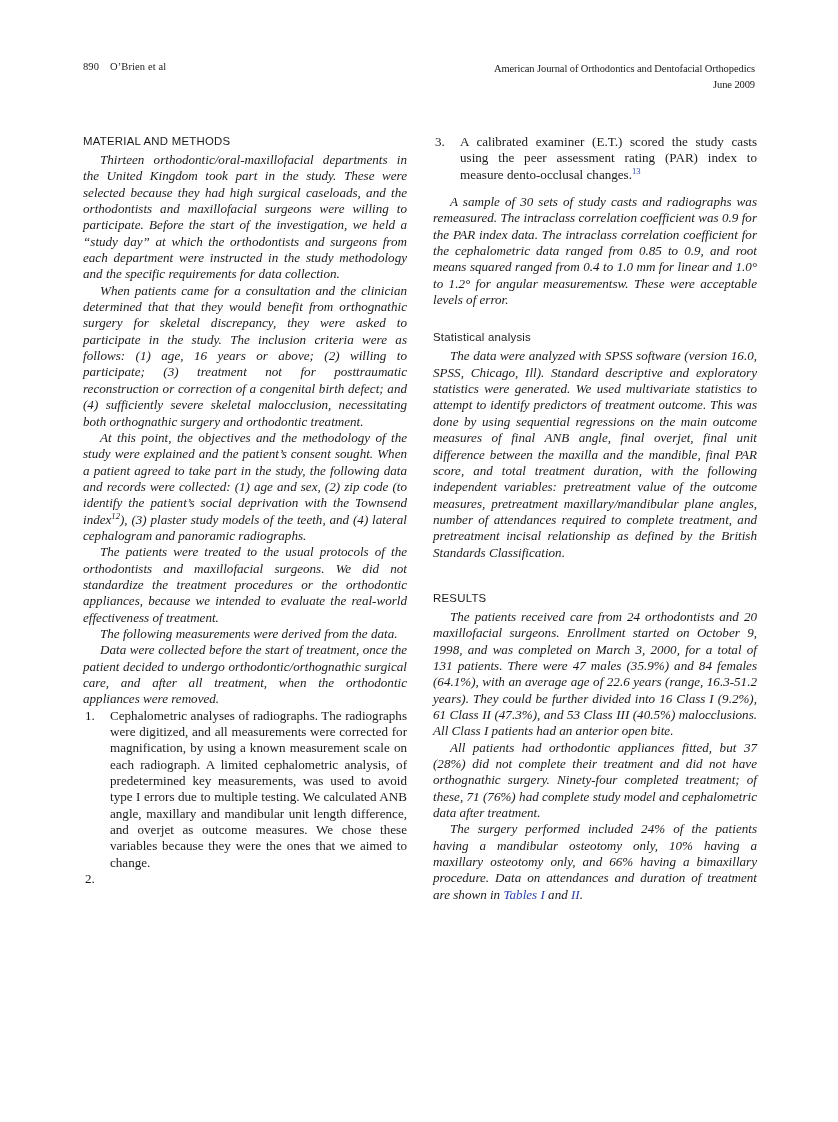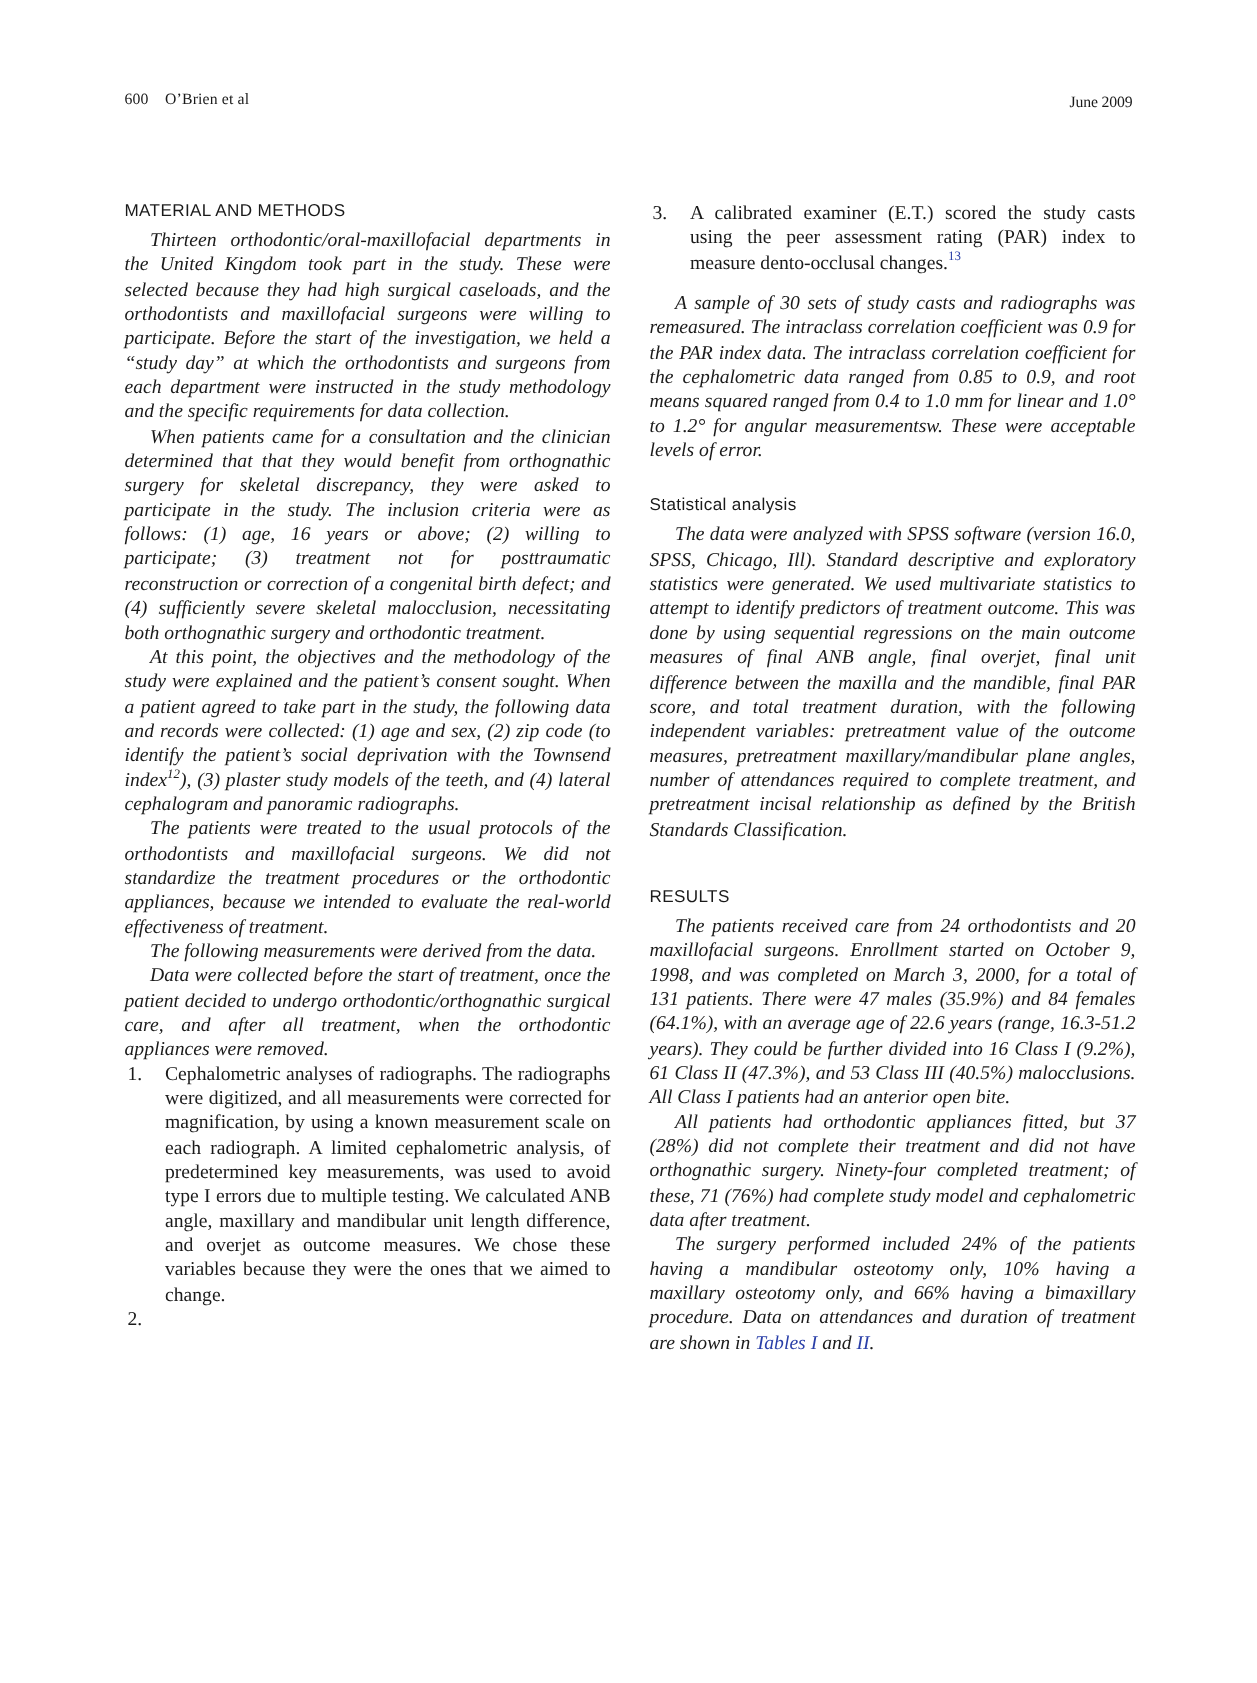--- a/index.html
+++ b/index.html
@@ -139,23 +139,24 @@
   }
   .blue { color: #2a3fa8; }
 </style>
 </head>
 <body>
 
 <div class="page">
 
   <div class="runhead">
     <div class="runhead-left">
-      <span class="runhead-folio">600</span><span>O’Brien et al</span>
+      <span class="runhead-folio">890</span><span>O’Brien et al</span>
     </div>
     <div class="runhead-right">
+      <div>American Journal of Orthodontics and Dentofacial Orthopedics</div>
       <div>June 2009</div>
     </div>
   </div>
 
   <div class="col col-left">
 
     <h2 class="h-section">MATERIAL AND METHODS</h2>
 
     <p class="body">Thirteen orthodontic/oral-maxillofacial departments in the United Kingdom took part in the study. These were selected because they had high surgical caseloads, and the orthodontists and maxillofacial surgeons were willing to participate. Before the start of the investigation, we held a “study day” at which the orthodontists and surgeons from each department were instructed in the study methodology and the specific requirements for data collection.</p>
 

